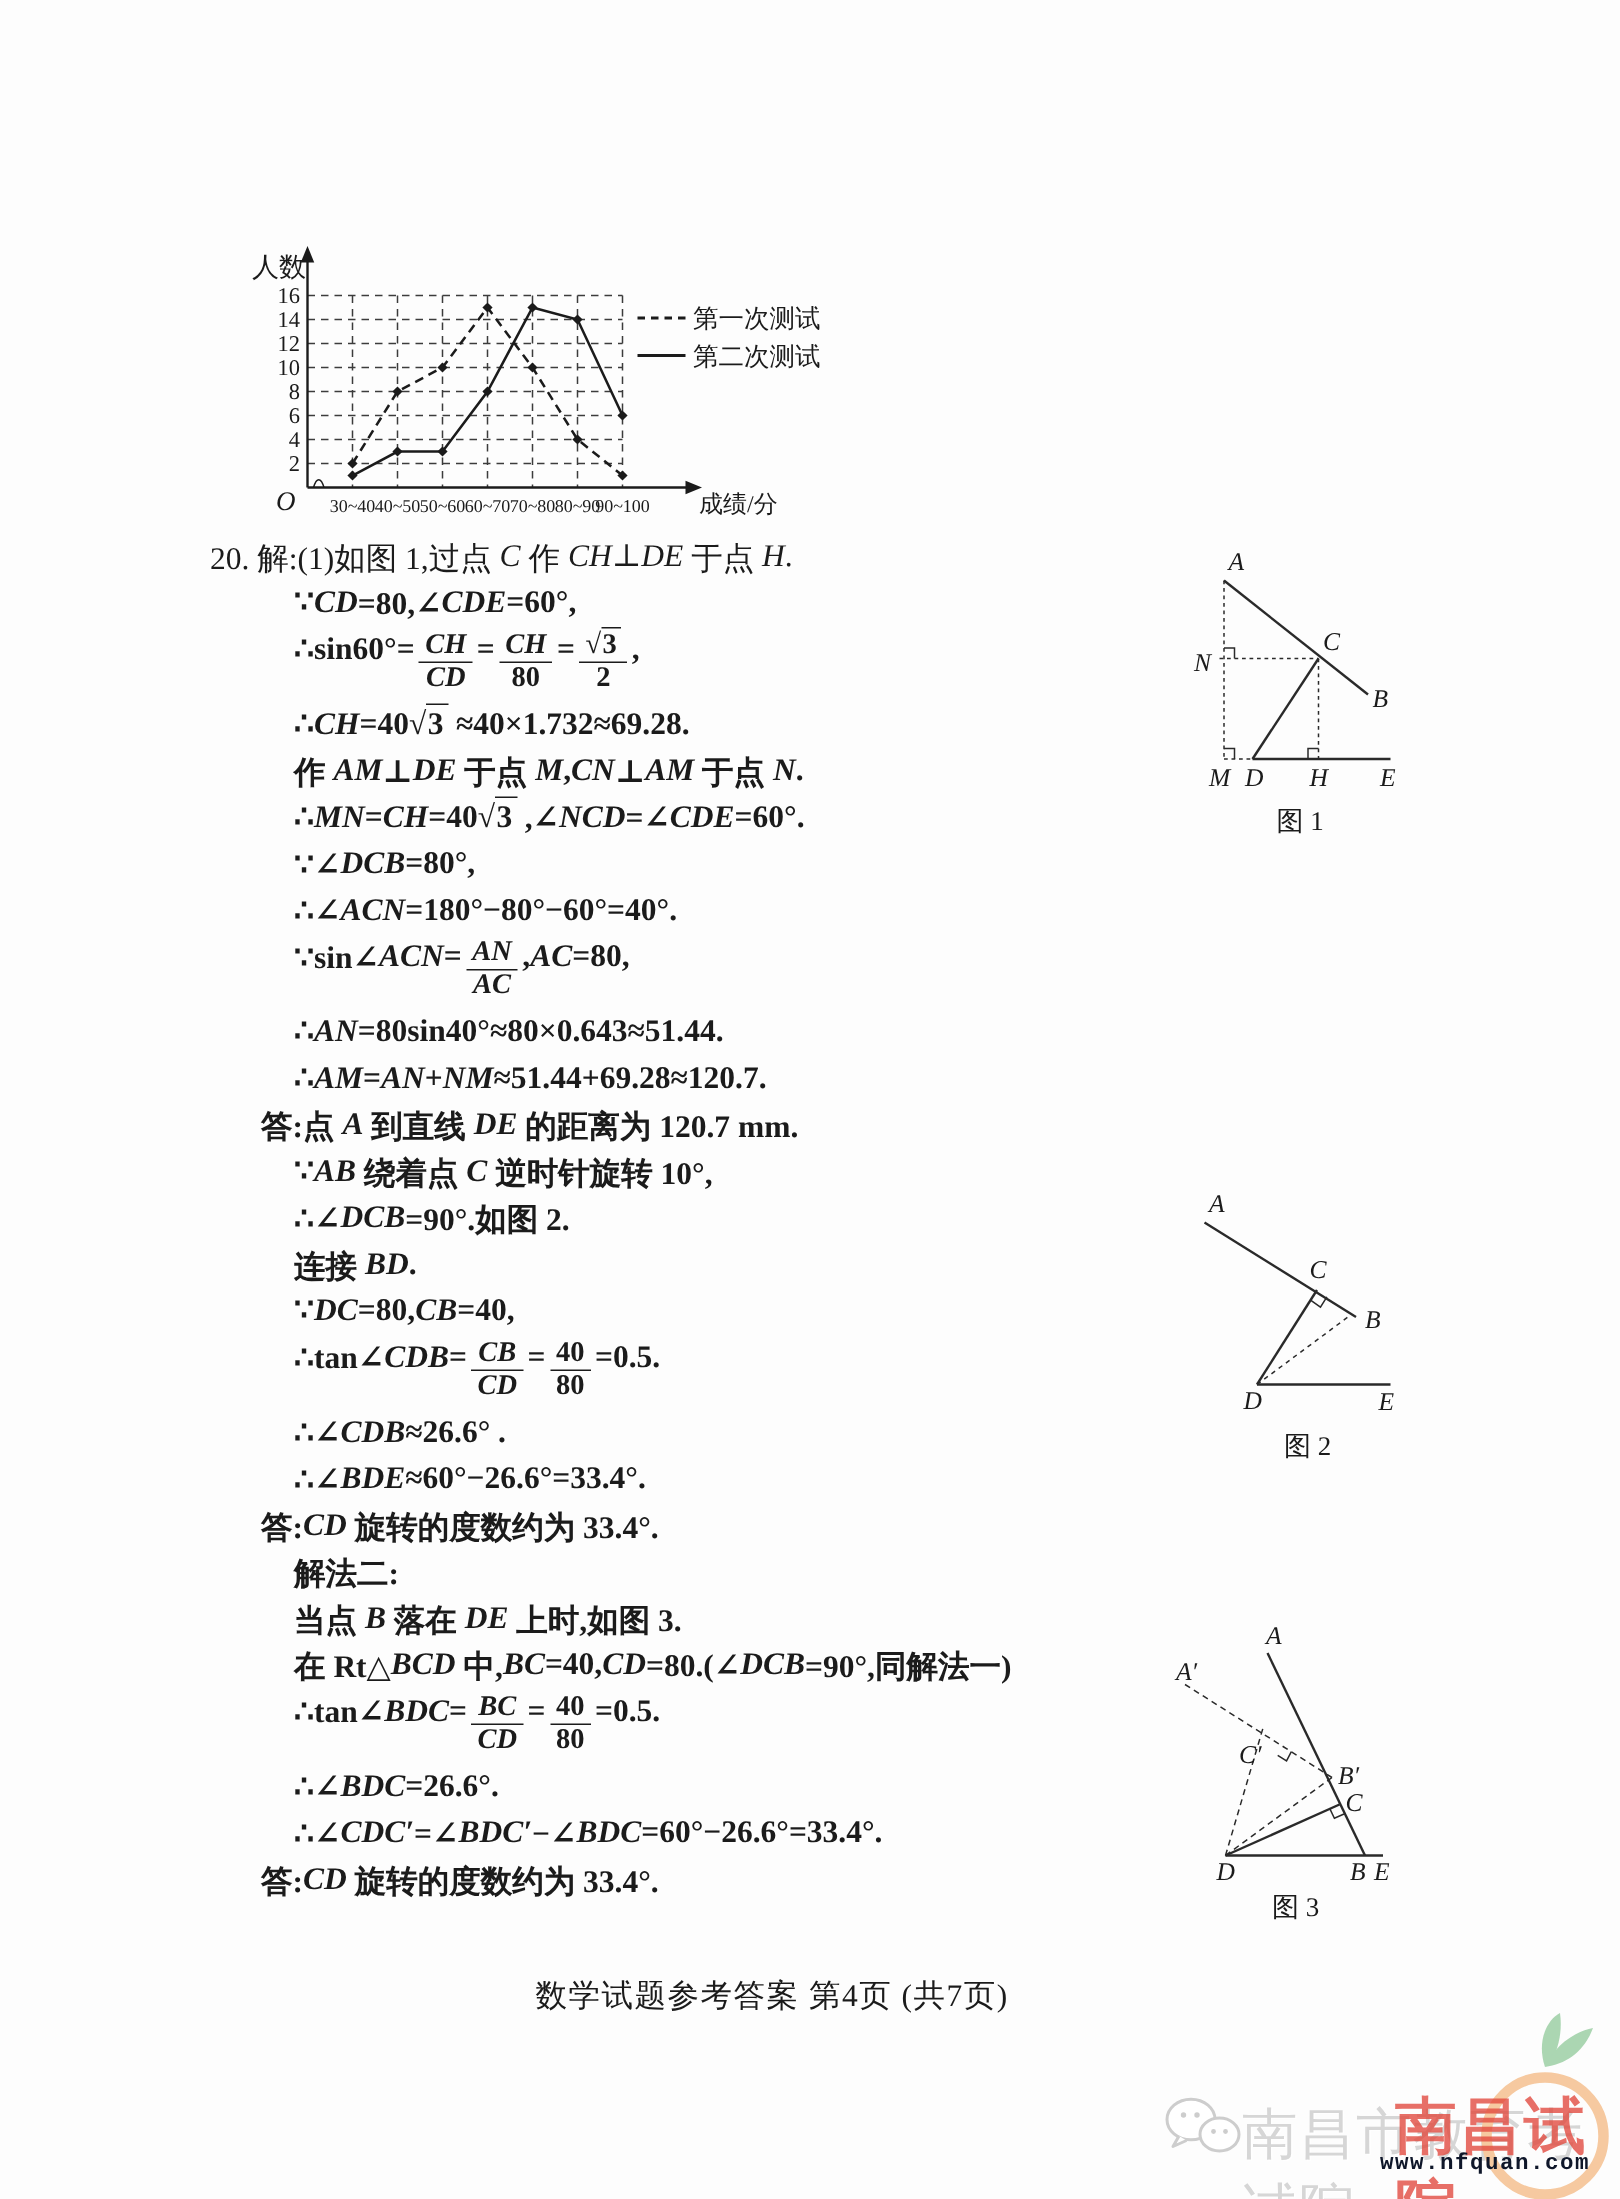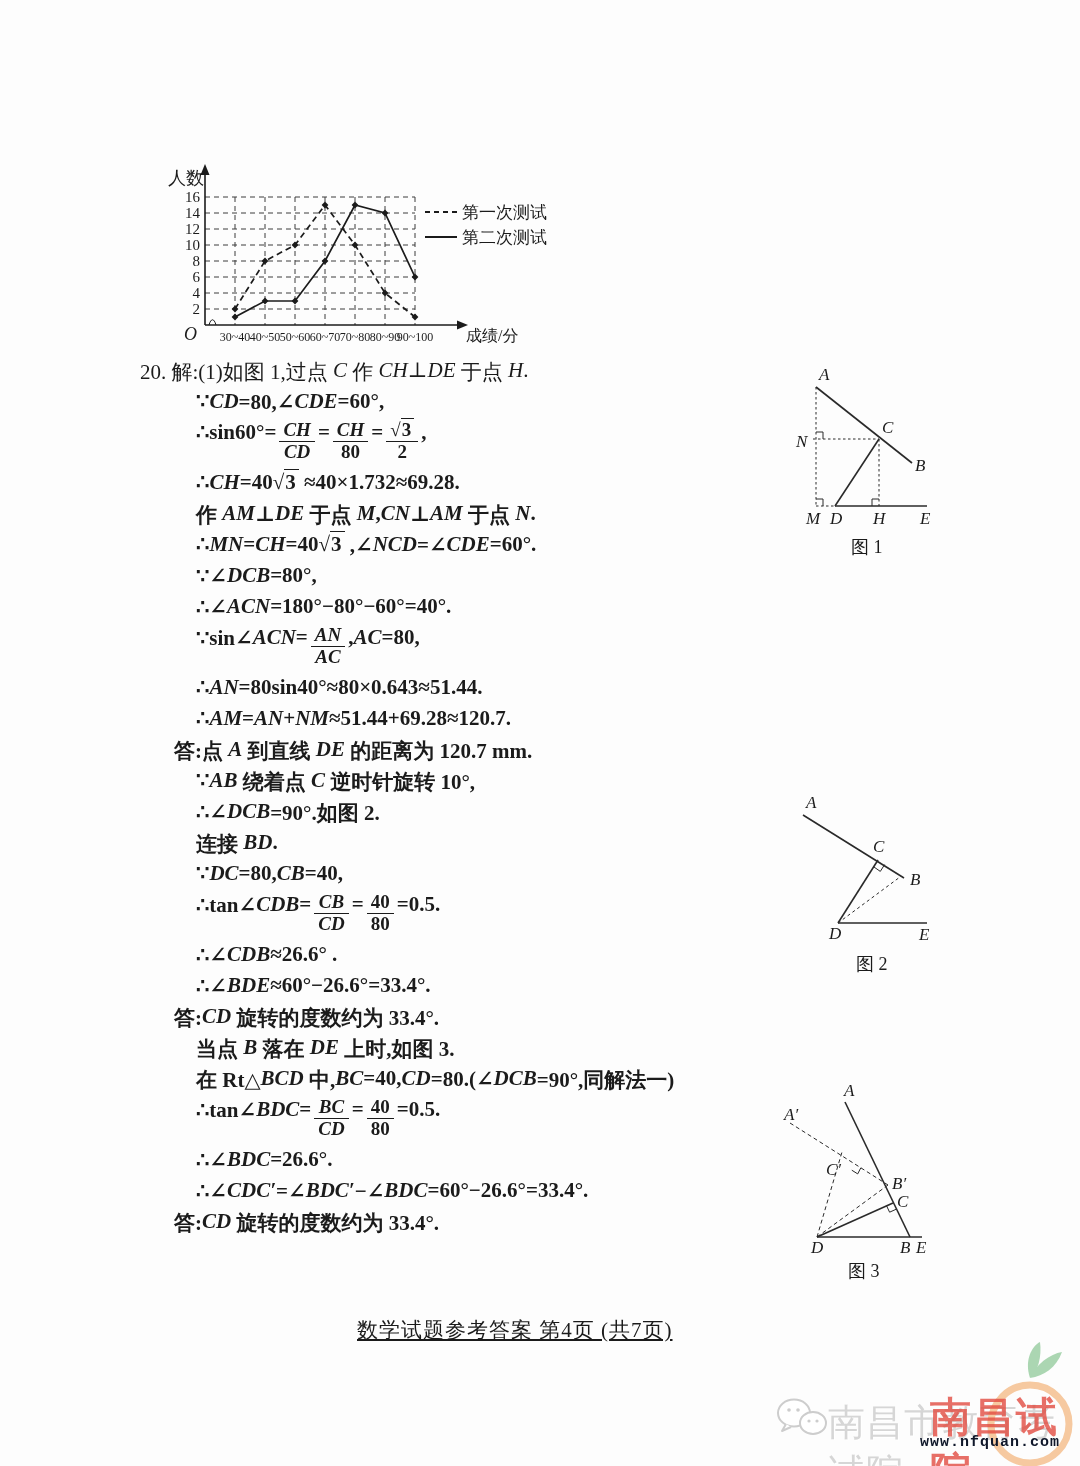--- a/index.html
+++ b/index.html
@@ -23,21 +23,21 @@
   .fd{padding:0 4px;}
   .sq{white-space:nowrap;}
   .sqo{border-top:1.6px solid #1b1b1b;padding:0 3px 0 1px;}
   
   .fig{position:absolute;}
   .fig line,.fig path,.fig polyline{stroke:#2a2a2a;fill:none;}
   .fig text{font-family:"Liberation Serif","DejaVu Serif",serif;font-style:italic;
             font-size:17px;fill:#1b1b1b;}
   .fig .cap{font-style:normal;font-size:18px;}
   
-  #footer{position:absolute;left:357px;top:1316px;font-size:21px;letter-spacing:1px;text-decoration:underline;}
+  #footer{position:absolute;left:357px;top:1316px;font-size:21px;letter-spacing:1px;}
   
   .wm-gray{position:absolute;left:828px;top:1398px;font-size:37px;color:#d6d6d6;
            letter-spacing:1px;text-shadow:1px 1px 0 #fff;font-family:"Liberation Sans",sans-serif;}
   .wm-red{position:absolute;left:930px;top:1390px;font-size:41px;font-weight:bold;
           color:#e2483d;opacity:.78;letter-spacing:2px;font-family:"Liberation Sans",sans-serif;}
   .wm-url{position:absolute;left:920px;top:1434px;font-size:15px;color:#0f172a;
           letter-spacing:1px;font-weight:bold;font-family:Liberation Mono, monospace;}
   #wechat-ic{position:absolute;left:774px;top:1394px;}
   #peach{position:absolute;left:972px;top:1340px;}
 </style>
@@ -121,20 +121,21 @@
       <div class="sl p1">∴<i>AM</i>=<i>AN</i>+<i>NM</i>≈51.44+69.28≈120.7.</div>
       <div class="sl pa">答:点 <i>A</i> 到直线 <i>DE</i> 的距离为 120.7 mm.</div>
       <div class="sl p1">∵<i>AB</i> 绕着点 <i>C</i> 逆时针旋转 10°,</div>
       <div class="sl p1">∴∠<i>DCB</i>=90°.如图 2.</div>
       <div class="sl p1">连接 <i>BD</i>.</div>
       <div class="sl p1">∵<i>DC</i>=80,<i>CB</i>=40,</div>
       <div class="sl p1 fr">∴tan∠<i>CDB</i>=<span class="frac"><span class="fn"><i>CB</i></span><span class="fd"><i>CD</i></span></span>=<span class="frac"><span class="fn">40</span><span class="fd">80</span></span>=0.5.</div>
       <div class="sl p1">∴∠<i>CDB</i>≈26.6° .</div>
       <div class="sl p1">∴∠<i>BDE</i>≈60°−26.6°=33.4°.</div>
       <div class="sl pa">答:<i>CD</i> 旋转的度数约为 33.4°.</div>
+      <div class="sl p1">解法二:</div>
       <div class="sl p1">当点 <i>B</i> 落在 <i>DE</i> 上时,如图 3.</div>
       <div class="sl p1">在 Rt△<i>BCD</i> 中,<i>BC</i>=40,<i>CD</i>=80.(∠<i>DCB</i>=90°,同解法一)</div>
       <div class="sl p1 fr">∴tan∠<i>BDC</i>=<span class="frac"><span class="fn"><i>BC</i></span><span class="fd"><i>CD</i></span></span>=<span class="frac"><span class="fn">40</span><span class="fd">80</span></span>=0.5.</div>
       <div class="sl p1">∴∠<i>BDC</i>=26.6°.</div>
       <div class="sl p1">∴∠<i>CDC′</i>=∠<i>BDC′</i>−∠<i>BDC</i>=60°−26.6°=33.4°.</div>
       <div class="sl pa">答:<i>CD</i> 旋转的度数约为 33.4°.</div>
     </div>
 
   <svg class="fig" style="left:775px;top:358px" width="170" height="215" viewBox="0 0 170 215">
     <line x1="41" y1="29" x2="137" y2="105" stroke-width="1.6"></line>

